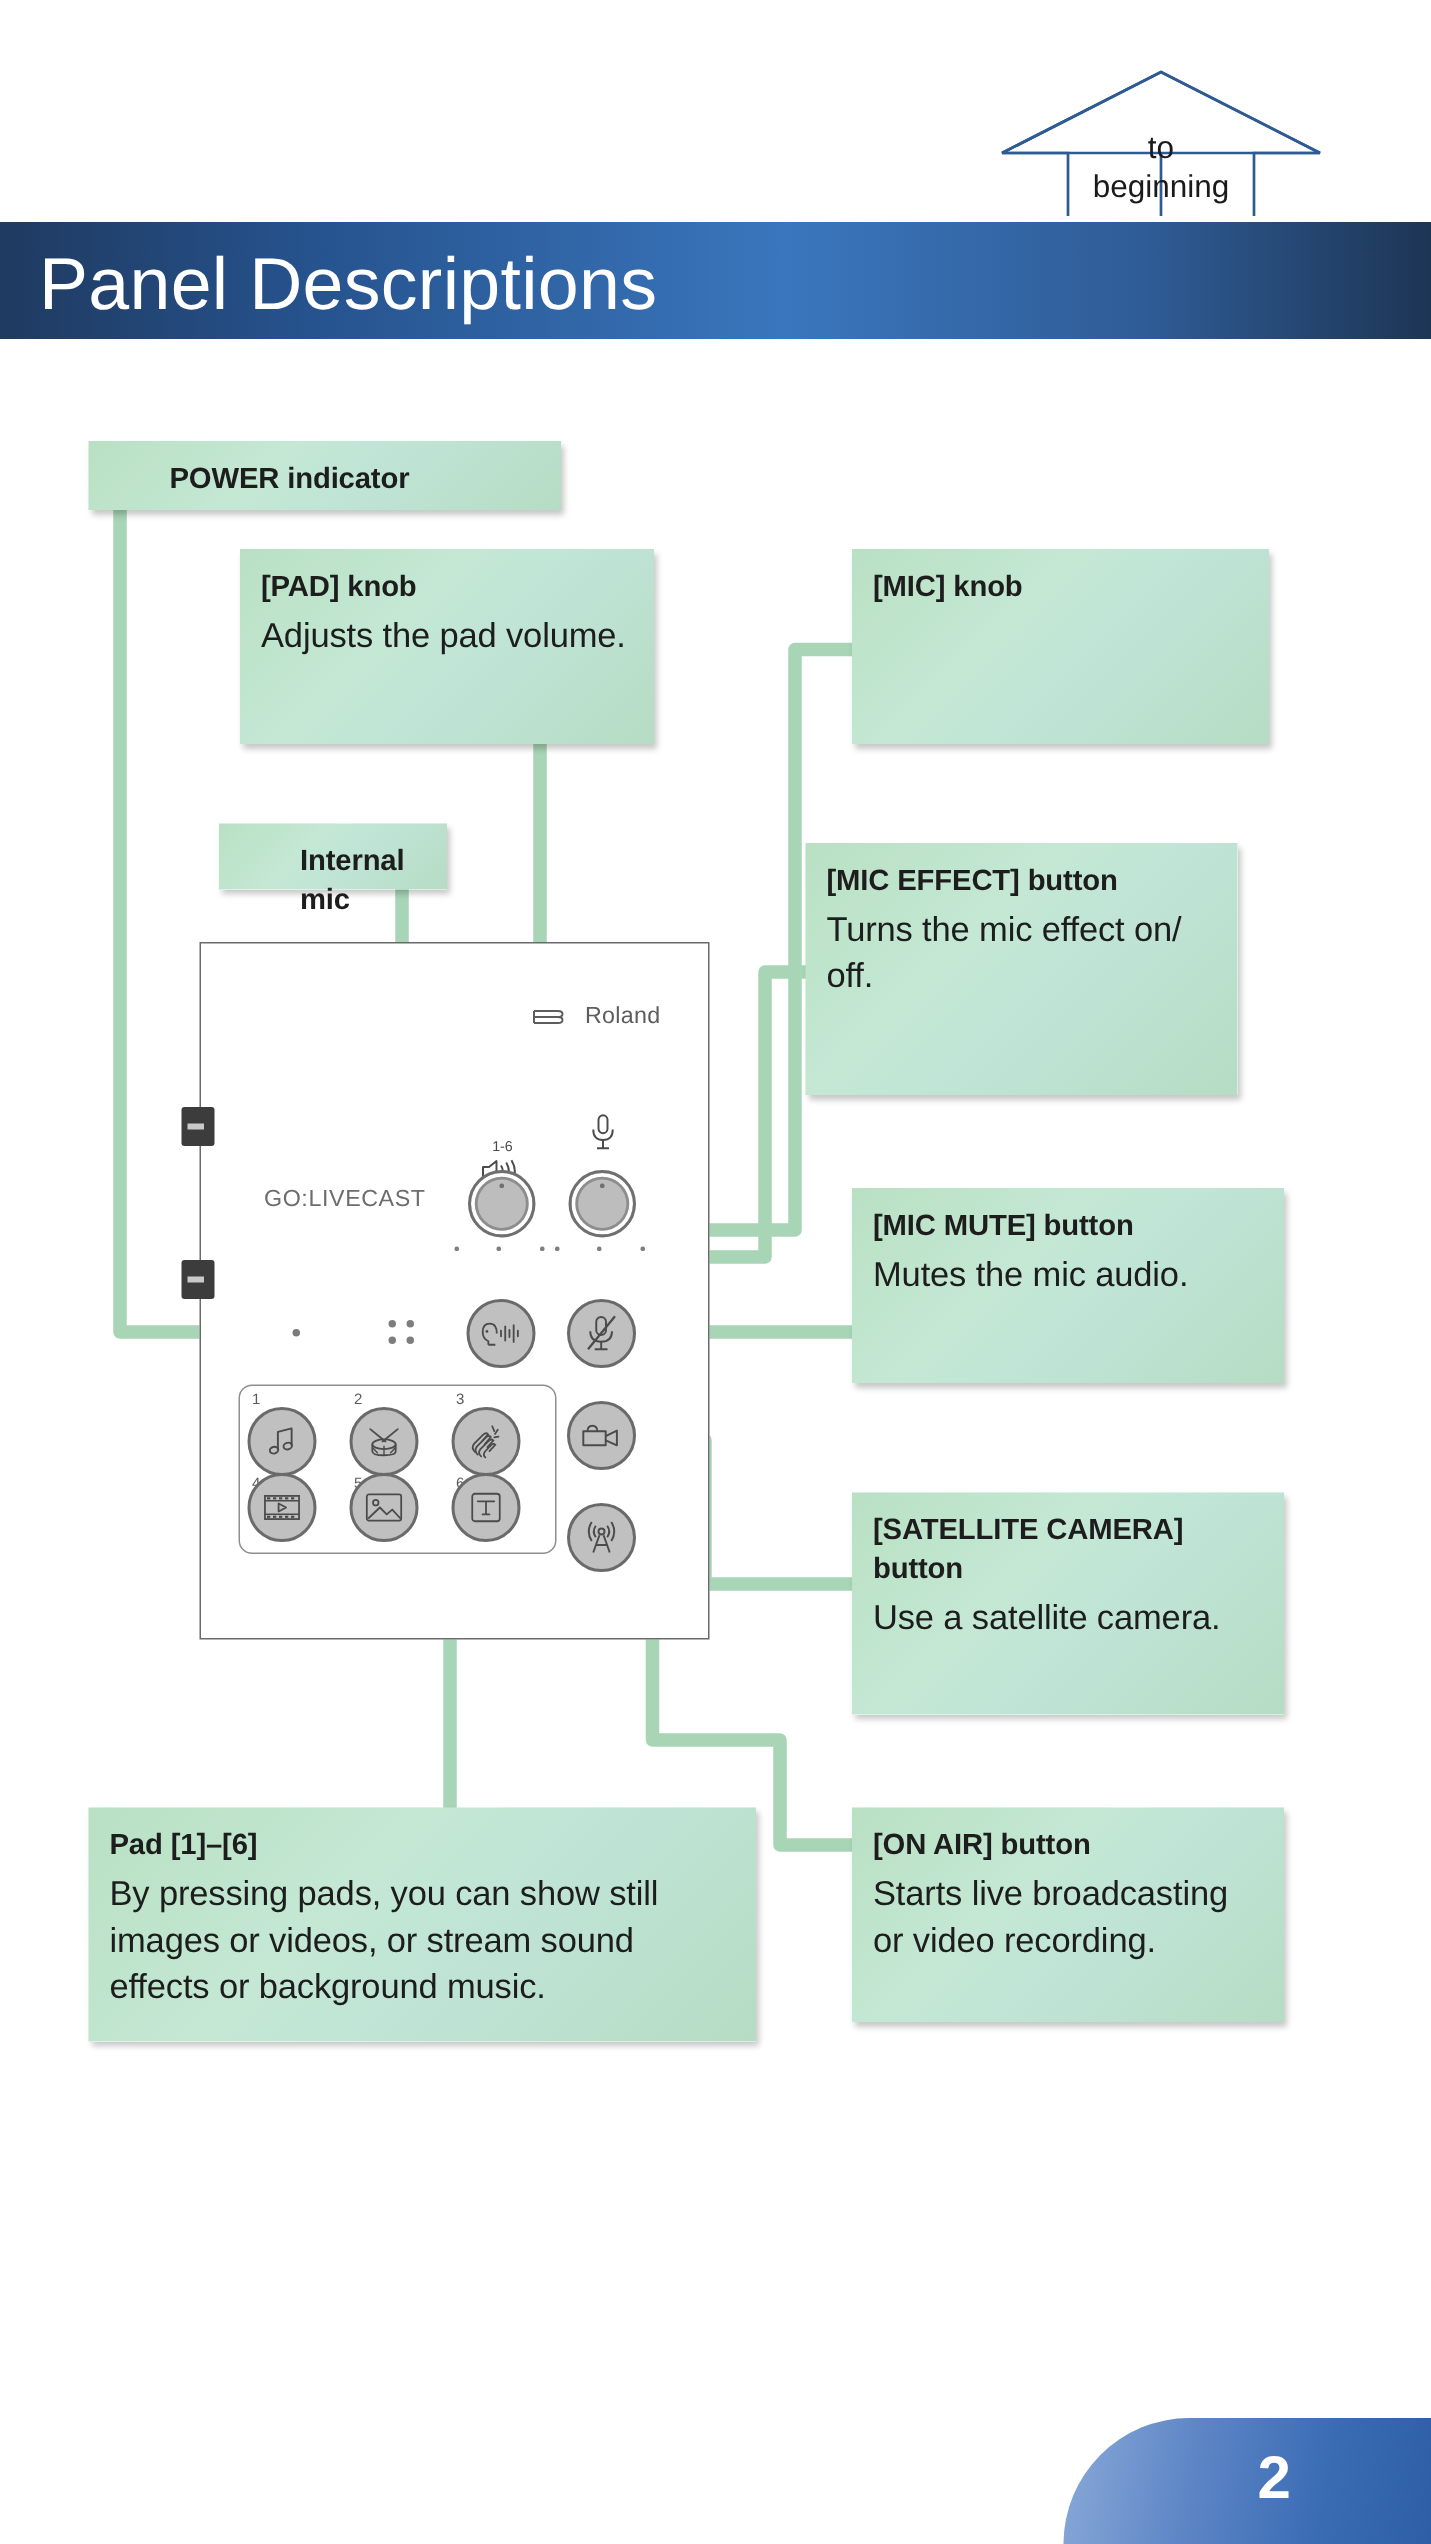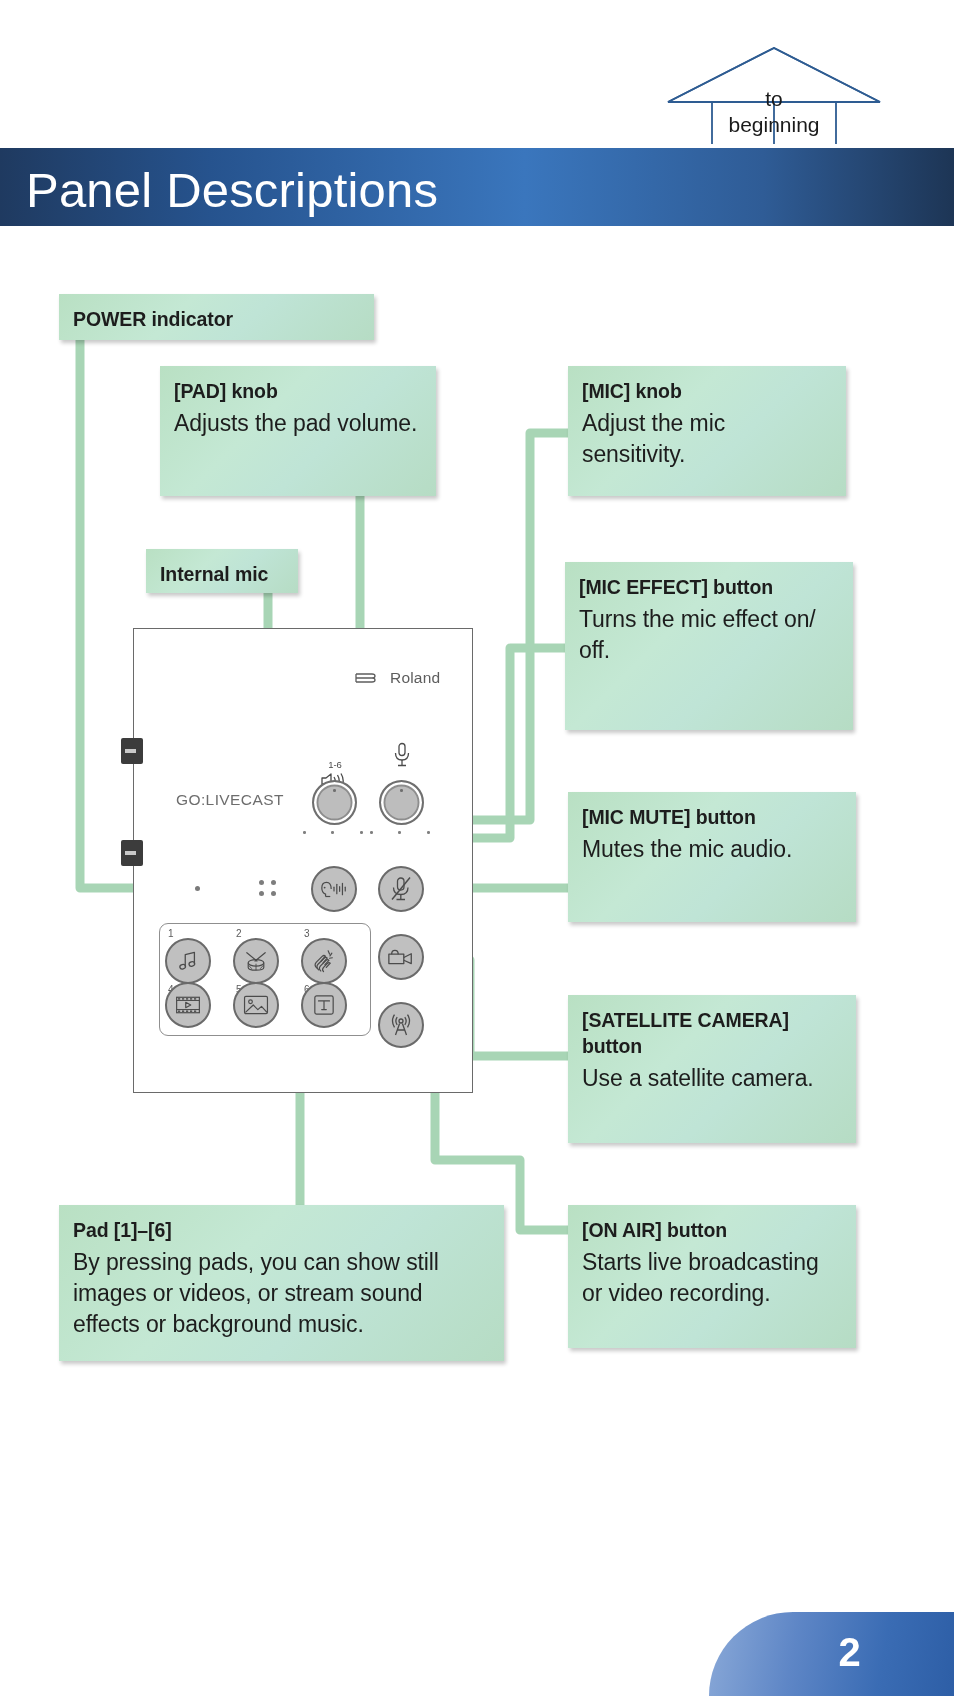--- a/index.html
+++ b/index.html
@@ -45,21 +45,21 @@
     color:#1d1d1d;
   }
   .callout .ttl{
     font-size:19.5px;font-weight:bold;line-height:26px;margin:0 0 4px 0;
     letter-spacing:-.1px;
   }
   .callout .desc{
     font-size:23px;font-weight:400;line-height:31px;margin:0;
     letter-spacing:-.1px;
   }
-  .callout.single .ttl{margin-bottom:0;}
+  .callout.single .ttl{margin-bottom:0;margin-left:40px;}
 
   
   #device{position:absolute;left:133px;top:628px;width:340px;height:465px;}
   #device .body-outline{
     position:absolute;left:0;top:0;width:340px;height:465px;
     border:1.6px solid #6a6a6a;box-sizing:border-box;background:#ffffff;
   }
   .port{
     position:absolute;width:22px;height:26px;background:#3c3c3c;border-radius:2px;
   }
@@ -168,28 +168,27 @@
   <div class="ttl">POWER indicator</div>
 </div>
 
 <div class="callout" style="left:160px;top:366px;width:276px;height:130px;">
   <div class="ttl">[PAD] knob</div>
   <div class="desc">Adjusts the pad volume.</div>
 </div>
 
 <div class="callout" style="left:568px;top:366px;width:278px;height:130px;">
   <div class="ttl">[MIC] knob</div>
-  <div class="desc">Adjust the mic sensitivity.</div>
 </div>
 
 <div class="callout single" style="left:146px;top:549px;width:152px;height:44px;">
   <div class="ttl">Internal mic</div>
 </div>
 
-<div class="callout" style="left:565px;top:562px;width:288px;height:168px;">
+<div class="callout" style="left:537px;top:562px;width:288px;height:168px;">
   <div class="ttl">[MIC EFFECT] button</div>
   <div class="desc">Turns the mic effect on/ off.</div>
 </div>
 
 <div class="callout" style="left:568px;top:792px;width:288px;height:130px;">
   <div class="ttl">[MIC MUTE] button</div>
   <div class="desc">Mutes the mic audio.</div>
 </div>
 
 <div class="callout" style="left:568px;top:995px;width:288px;height:148px;">

